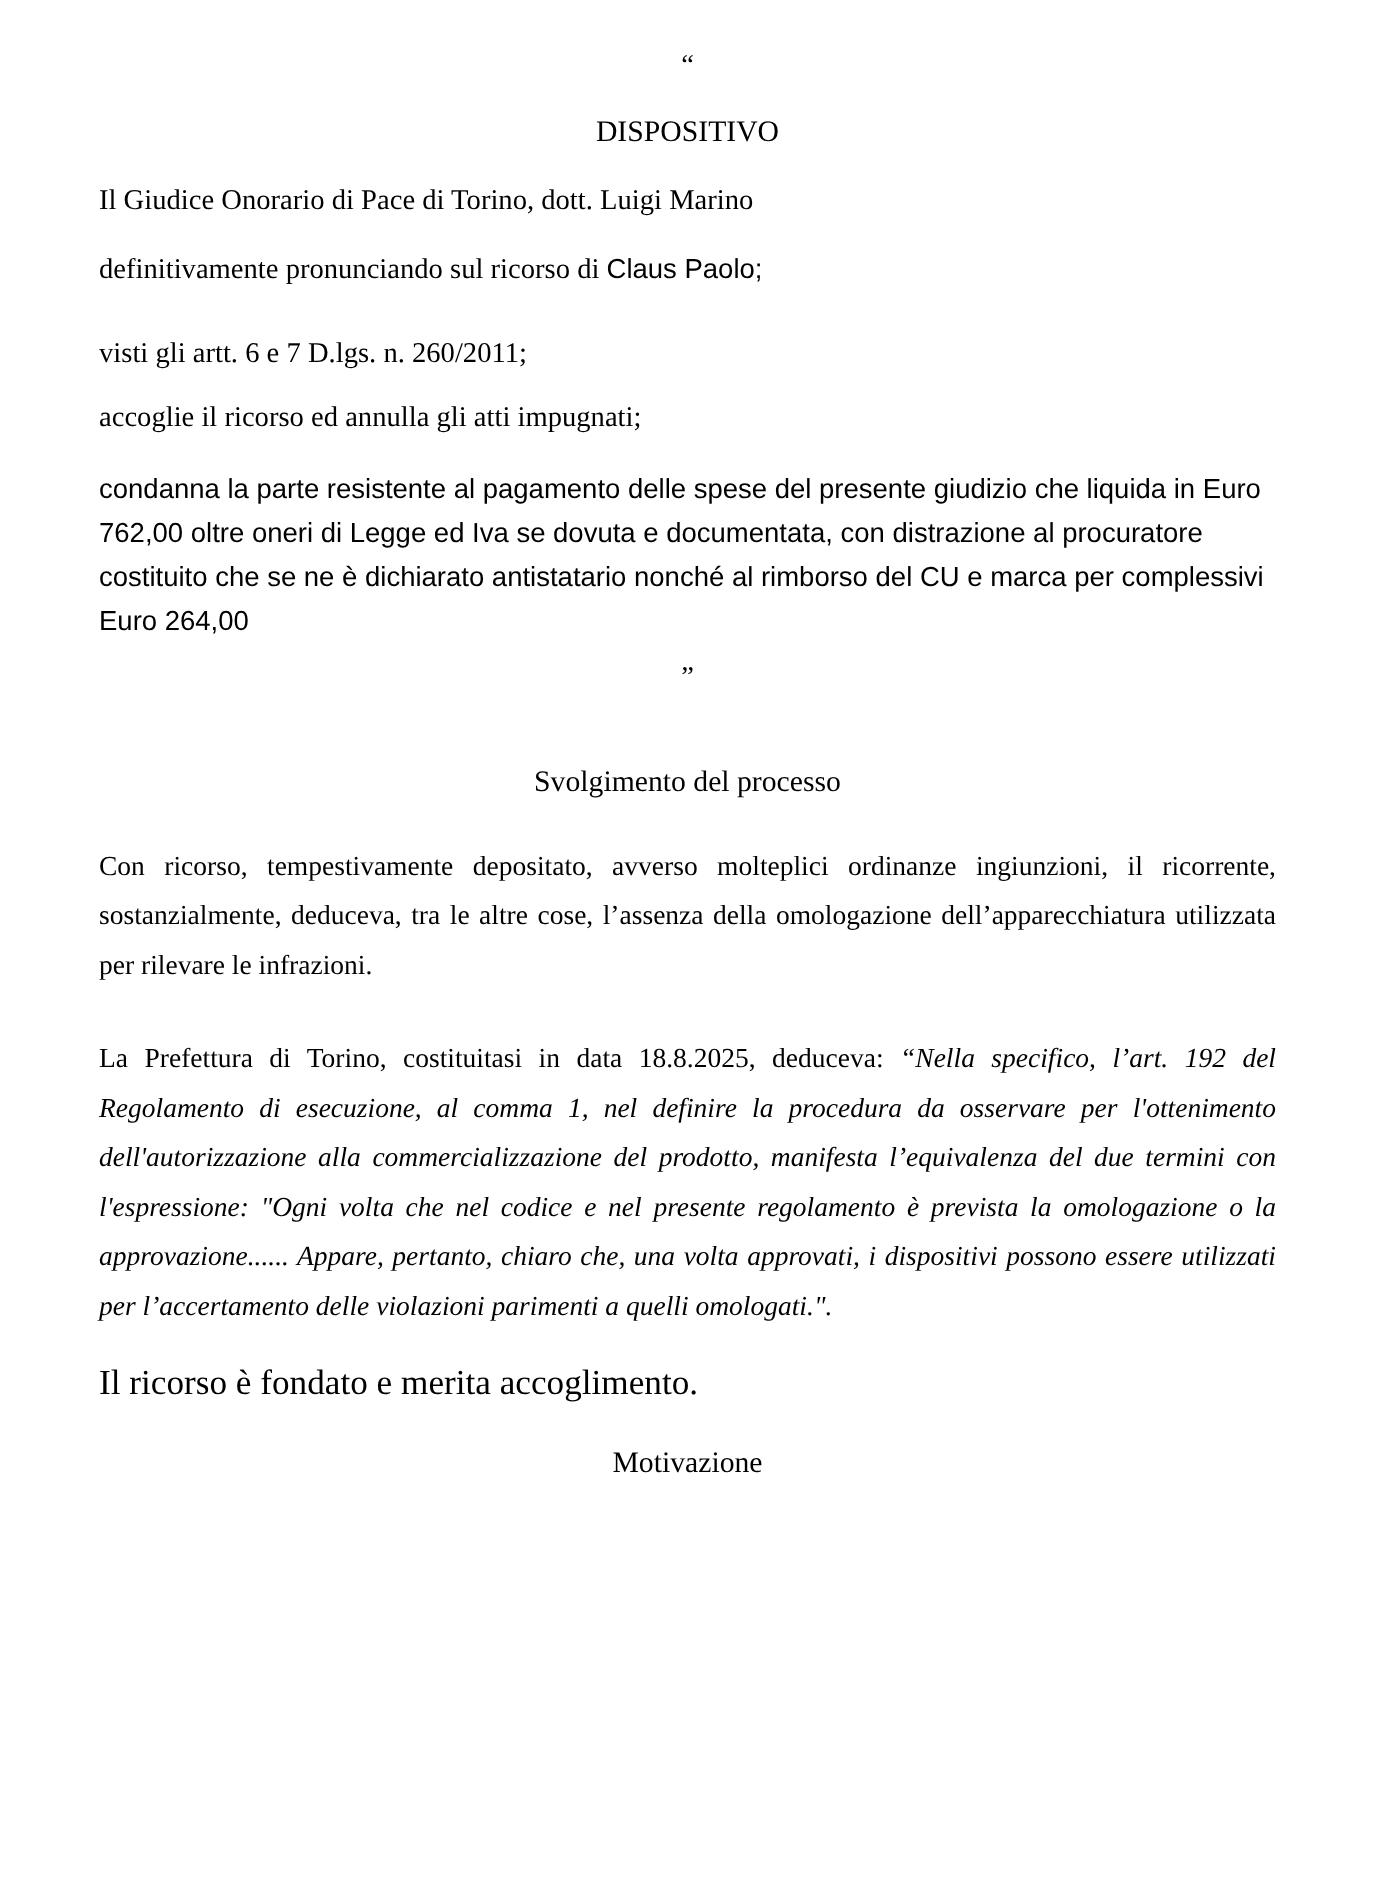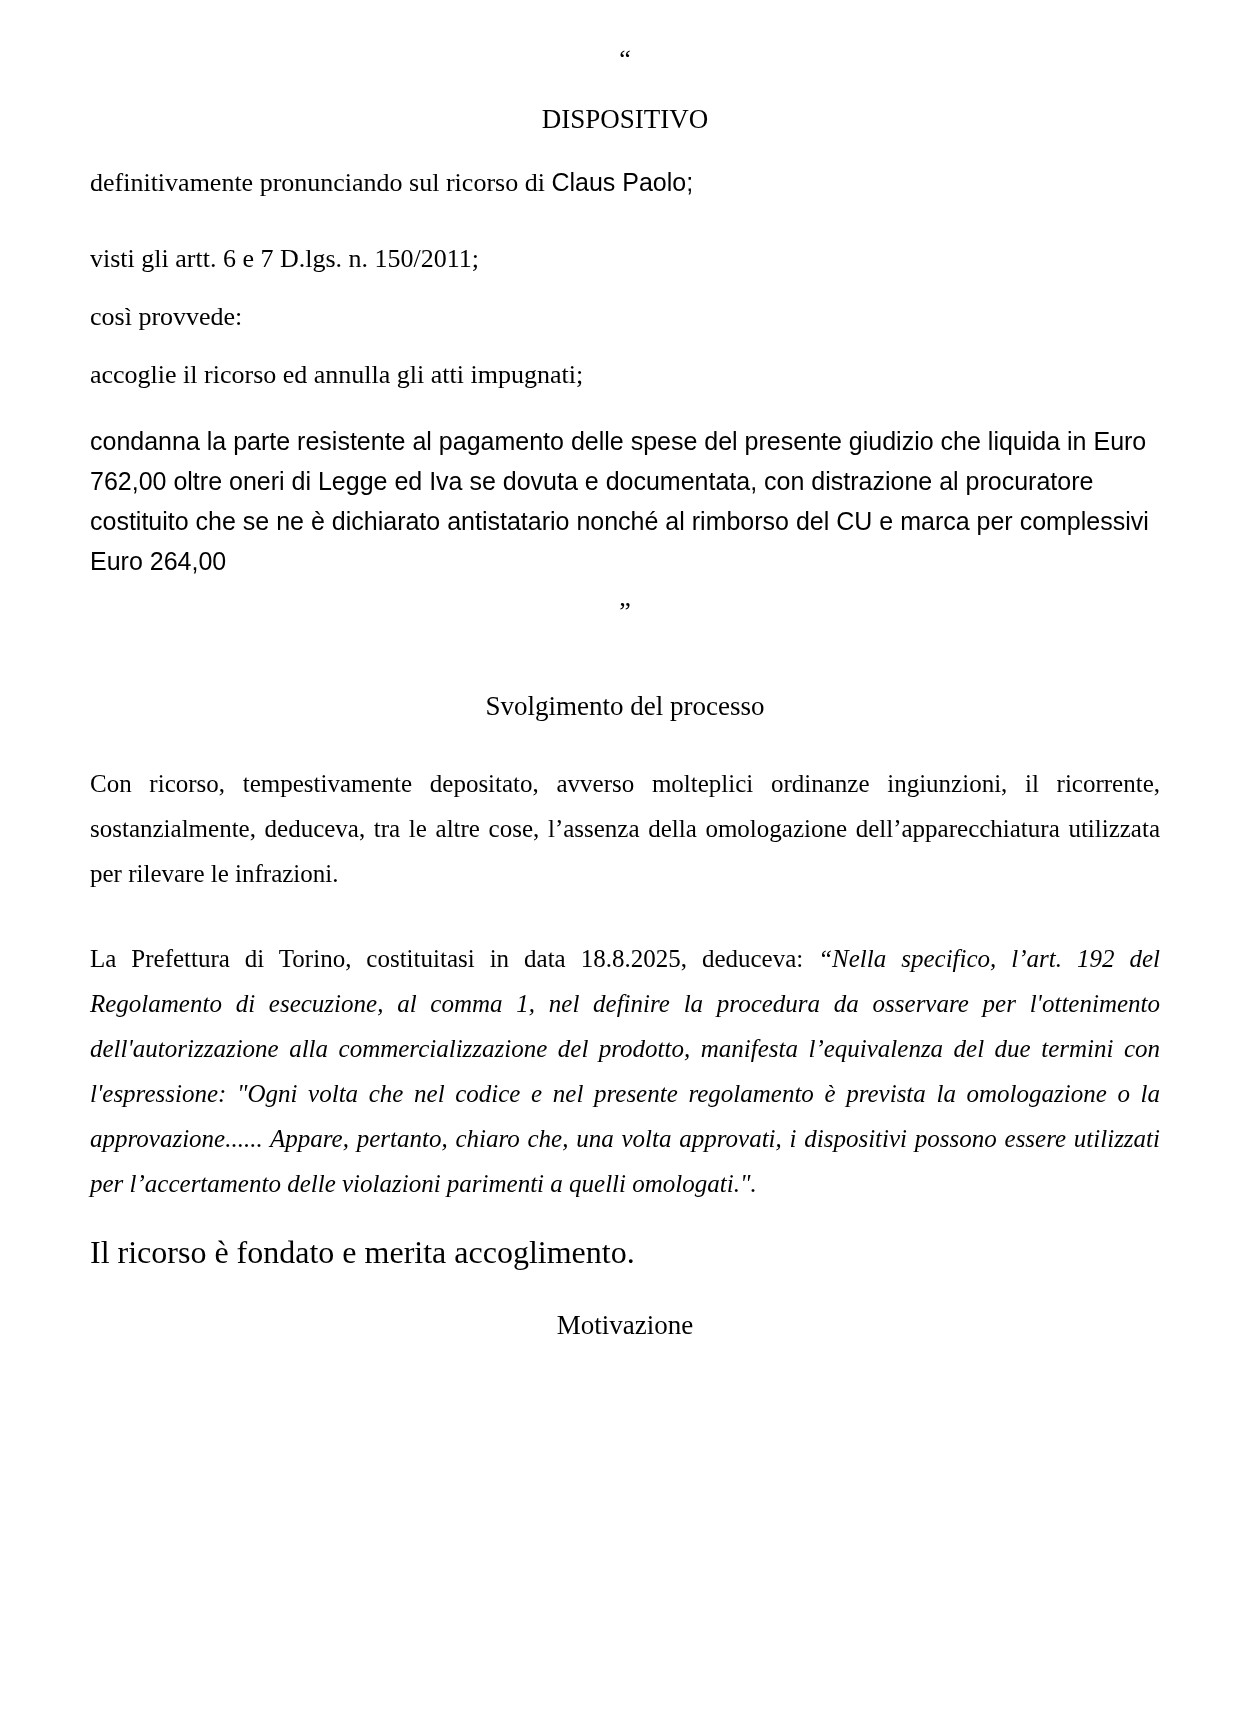--- a/index.html
+++ b/index.html
@@ -78,26 +78,26 @@
 </style>
 </head>
 <body>
 
 <div class="page serif">
 
   <p class="quote-mark serif">“</p>
 
   <h1 class="heading serif">DISPOSITIVO</h1>
 
+  <p class="single-line serif">Il Giudice Onorario di Pace di Torino, dott. Luigi Marino</p>
 
   <p class="single-line gap-lg serif"><span>definitivamente pronunciando sul ricorso di </span><span class="inline-sans">Claus Paolo;</span></p>
 
-  <p class="single-line gap-sm serif">visti gli artt. 6 e 7 D.lgs. n. 150/2011;</p>
+  <p class="single-line gap-sm serif">visti gli artt. 6 e 7 D.lgs. n. 260/2011;</p>
 
-  <p class="single-line gap-sm serif">così provvede:</p>
 
   <p class="single-line serif">accoglie il ricorso ed annulla gli atti impugnati;</p>
 
   <p class="condanna sans">condanna la parte resistente al pagamento delle spese del presente giudizio che liquida in Euro 762,00 oltre oneri di Legge ed Iva se dovuta e documentata, con distrazione al procuratore costituito che se ne è dichiarato antistatario nonché al rimborso del CU e marca per complessivi Euro 264,00</p>
 
   <p class="quote-mark closing serif">”</p>
 
   <h2 class="heading heading-svolgimento serif">Svolgimento del processo</h2>
 
   <p class="body-para serif">Con ricorso, tempestivamente depositato, avverso molteplici ordinanze ingiunzioni, il ricorrente, sostanzialmente, deduceva, tra le altre cose, l’assenza della omologazione dell’apparecchiatura utilizzata per rilevare le infrazioni.</p>

